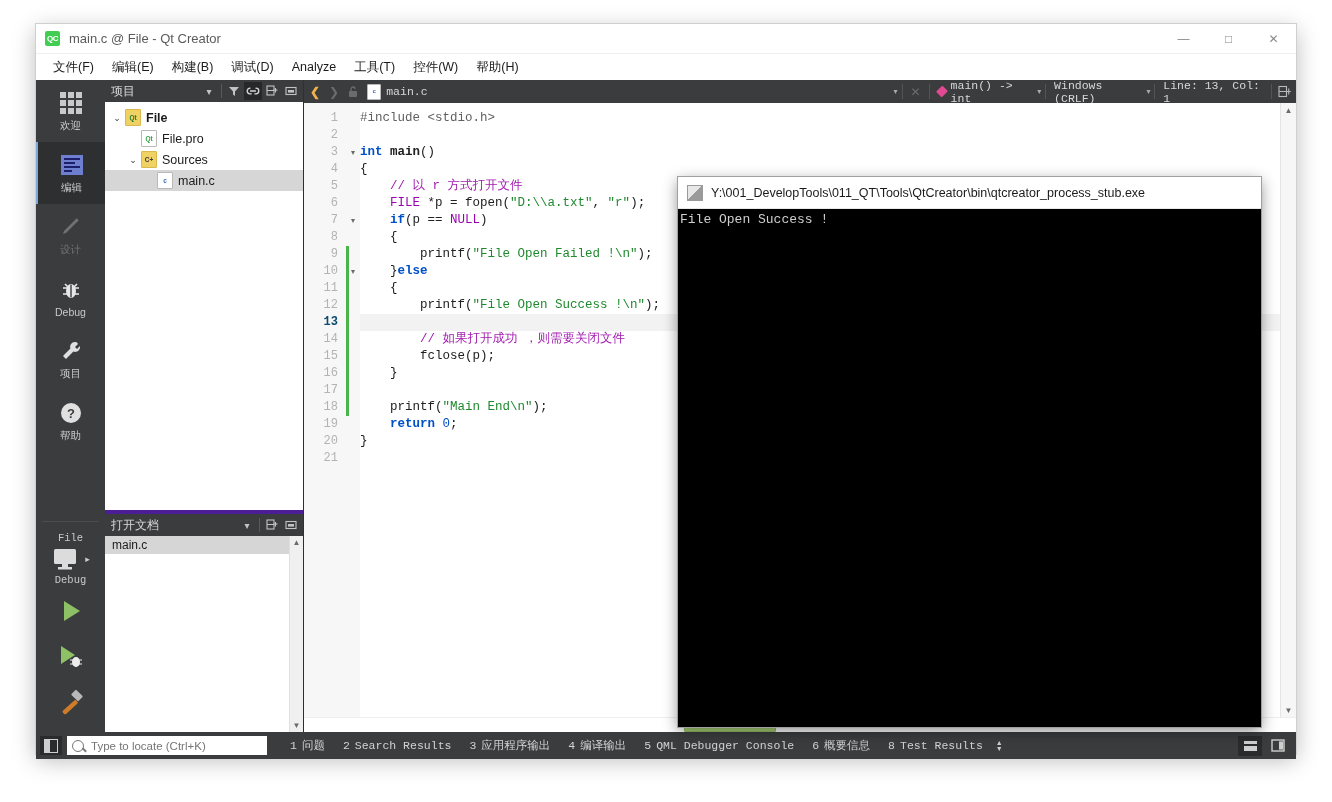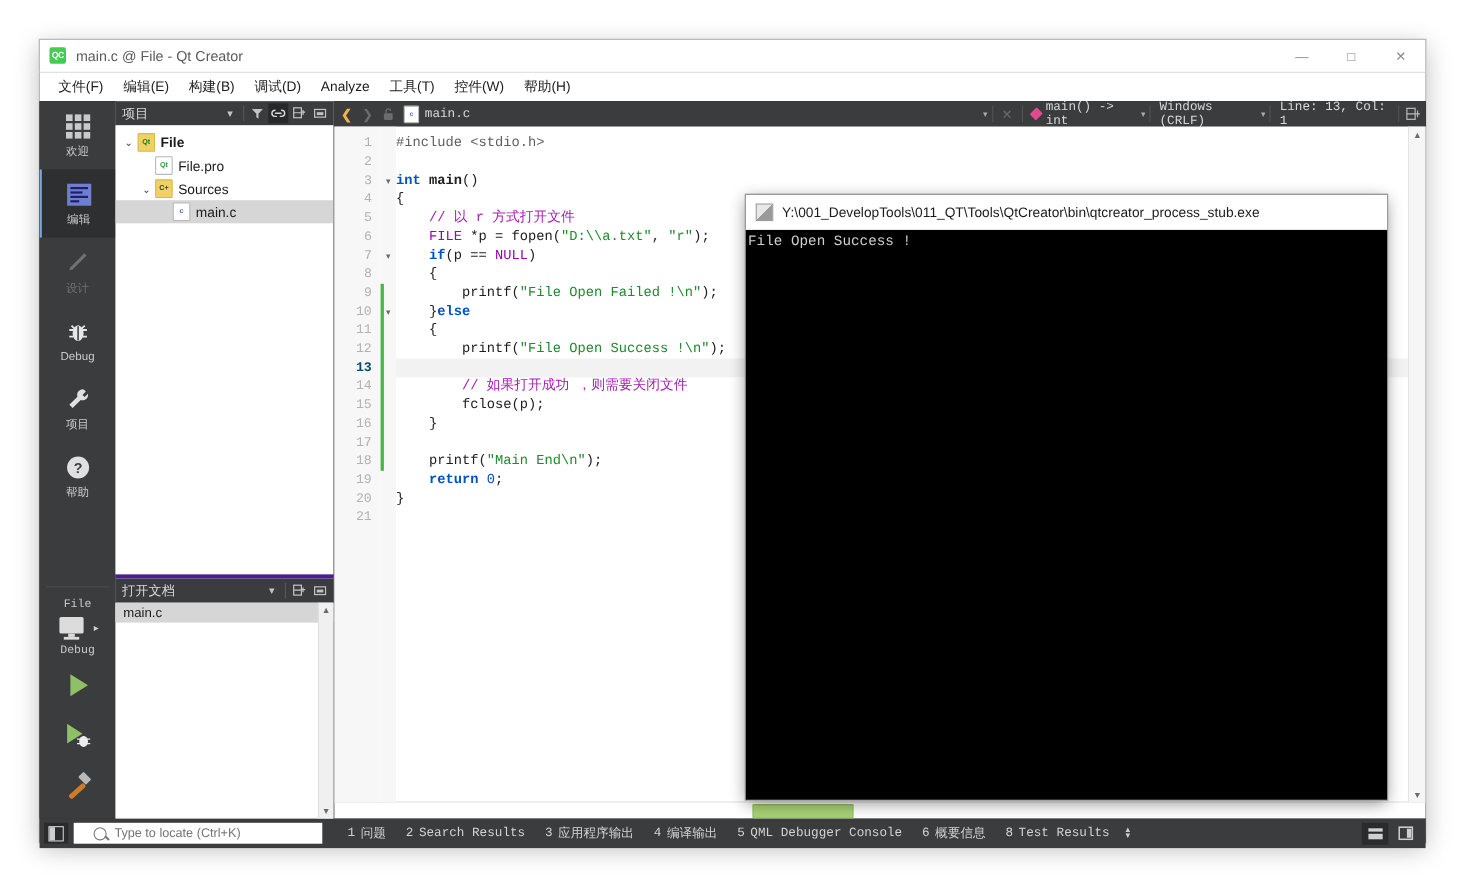--- a/index.html
+++ b/index.html
@@ -1,20 +1,20 @@
 <!DOCTYPE html>
 <html><head>
 <meta charset="utf-8">
 <style>
   html,body{margin:0;padding:0;background:#ffffff;}
   body{width:1332px;height:802px;font-family:"Liberation Sans",sans-serif;overflow:hidden;}
   .desktop{position:absolute;left:0;top:0;width:1332px;height:802px;background:#ffffff;}
 
   
-  .qtwin{position:absolute;left:36px;top:36px;width:1260px;height:730px;background:#2e2f30;
+  .qtwin{position:absolute;left:36px;top:24px;width:1260px;height:730px;background:#2e2f30;
          box-shadow:0 0 0 1px #cfcfcf, 0 6px 22px rgba(0,0,0,.28);}
   .titlebar{height:29px;background:#ffffff;display:flex;align-items:center;position:relative;border-bottom:1px solid #f0f0f0;}
   .qt-logo{width:15px;height:15px;margin-left:9px;background:#41cd52;border-radius:2px;position:relative;
            display:flex;align-items:center;justify-content:center;}
   .qt-logo span{color:#fff;font-size:8px;font-weight:bold;font-family:"Liberation Sans",sans-serif;letter-spacing:-.5px;}
   .title-text{margin-left:9px;font-size:13px;color:#5a5a5a;font-family:"Liberation Sans",sans-serif;}
   .wbtns{position:absolute;right:0;top:0;height:29px;display:flex;}
   .wbtn{width:45px;height:29px;display:flex;align-items:center;justify-content:center;color:#8a8a8a;font-size:12px;}
 
   
@@ -115,21 +115,21 @@
   .con-ic{width:14px;height:14px;background:linear-gradient(135deg,#e8e8e8 50%,#9a9a9a 50%);border:1px solid #9a9a9a;margin-right:8px;}
   .con-title-text{font-size:12.5px;color:#1b1b1b;font-family:"Liberation Sans",sans-serif;}
   .con-body{padding:3px 0 0 2px;}
   .con-line{font-family:"Liberation Mono",monospace;font-size:13px;color:#cfcfcf;line-height:16.5px;white-space:pre;}
 
   
   .statusbar{height:27px;background:#3a3c3e;display:flex;align-items:center;padding:0 4px;gap:0;}
   .sb-toggle{width:22px;height:19px;background:#2a2b2d;display:flex;align-items:center;justify-content:center;margin-right:5px;}
   .sb-toggle .sq{width:12px;height:12px;border:1.5px solid #cfcfcf;display:flex;}
   .sb-toggle .sq i{width:5px;background:#cfcfcf;display:block;}
-  .locator{width:190px;height:19px;background:#fff;display:flex;align-items:center;padding:0 18px;gap:5px;}
+  .locator{width:190px;height:19px;background:#fff;display:flex;align-items:center;padding:0 5px;gap:5px;}
   .locator .mag{width:10px;height:10px;border:1.5px solid #777;border-radius:50%;position:relative;flex:none;}
   .locator .mag:after{content:"";position:absolute;width:5px;height:1.5px;background:#777;transform:rotate(45deg);right:-4px;bottom:0px;}
   .locator input{border:0;outline:0;font-size:11.5px;color:#8b8b8b;width:100%;background:transparent;font-family:"Liberation Sans",sans-serif;}
   .panes{display:flex;align-items:center;gap:0;margin-left:14px;}
   .pane{display:flex;align-items:center;gap:5px;padding:0 9px;font-size:11.5px;color:#d2d2d2;white-space:nowrap;}
   .pane .pn{font-family:"Liberation Mono",monospace;color:#d2d2d2;}
   .pane .pl{font-family:"Liberation Sans",sans-serif;}
   .pane .pl.mono{font-family:"Liberation Mono",monospace;}
   .updown{display:flex;flex-direction:column;align-items:center;justify-content:center;color:#cfcfcf;font-size:7px;line-height:6px;margin-left:4px;}
   .sb-right{margin-left:auto;display:flex;align-items:center;gap:4px;padding-right:2px;}

